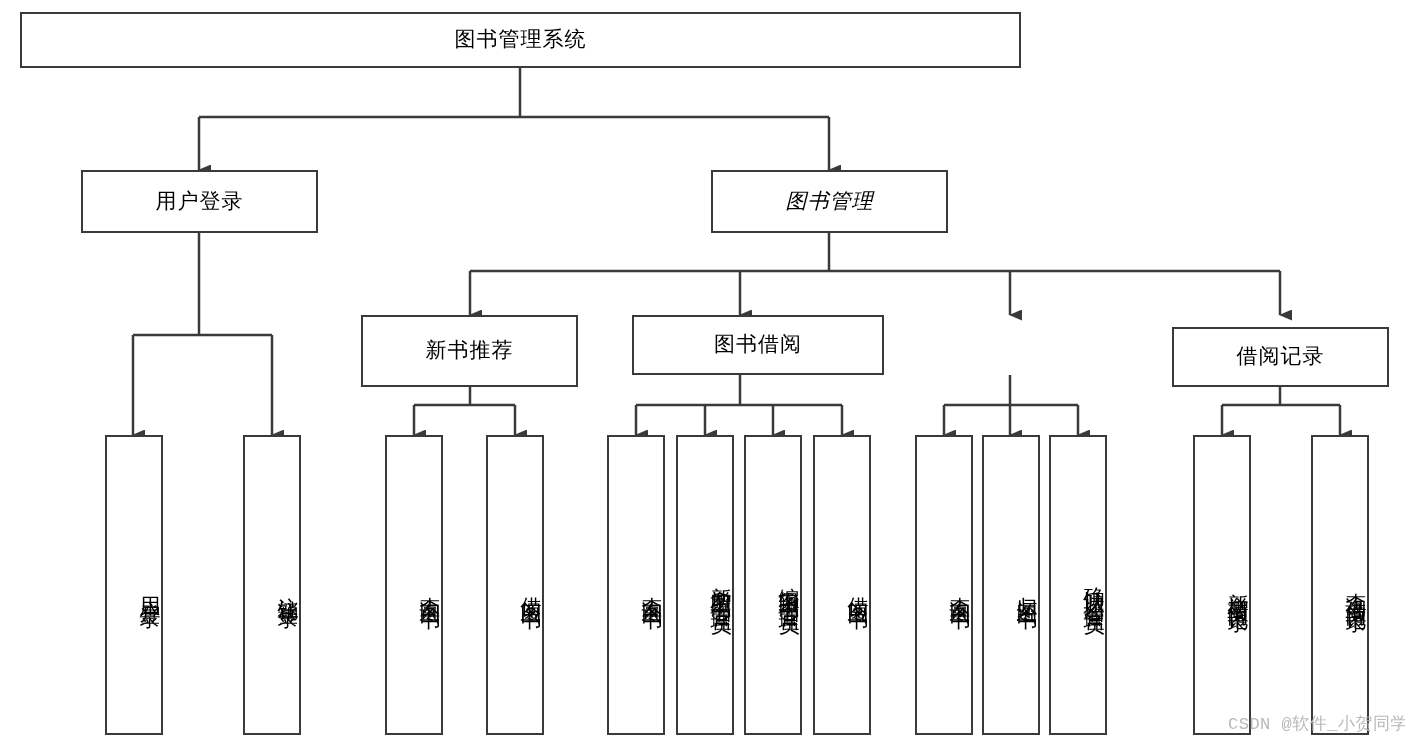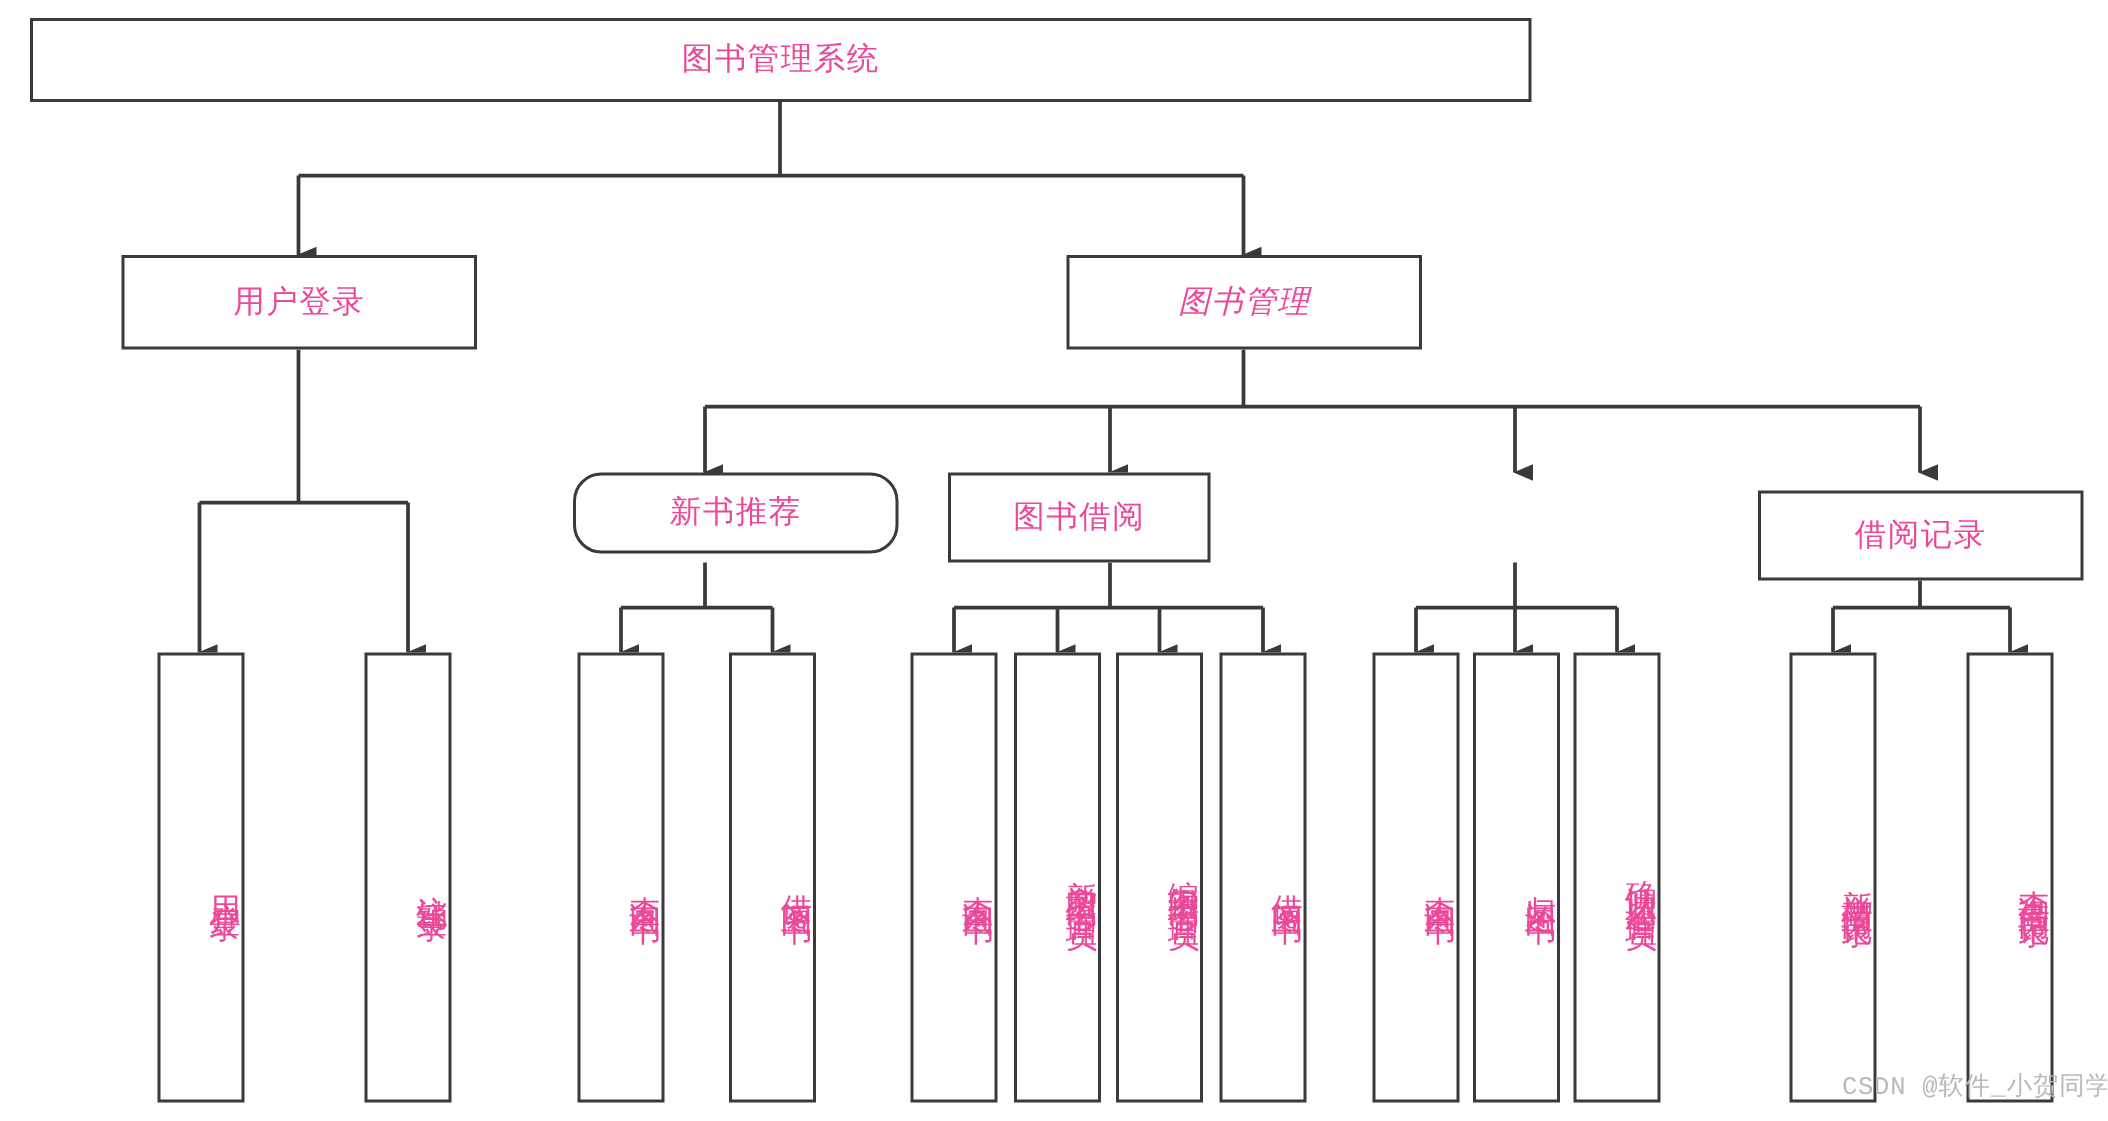--- a/index.html
+++ b/index.html
@@ -27,21 +27,21 @@
     pointer-events: none;
   }
   .node {
     position: absolute;
     box-sizing: border-box;
     background: #ffffff;
     border: 2.5px solid #3a3a3a;
     display: flex;
     align-items: center;
     justify-content: center;
-    color: #ec4899;
+    color: #000000;
     z-index: 2;
   }
   .node-h {
     font-size: 21px;
     letter-spacing: 1px;
     line-height: 1.2;
   }
   .node-v {
     writing-mode: vertical-rl;
     text-orientation: upright;
@@ -129,24 +129,24 @@
     <span>图书管理系统</span>
   </div>
 
   <div class="node node-h" style="left:81px; top:170px; width:237px; height:63px;">
     <span>用户登录</span>
   </div>
   <div class="node node-h" style="left:711px; top:170px; width:237px; height:63px;font-style:italic;">
     <span>图书管理</span>
   </div>
 
-  <div class="node node-h" style="left:382px; top:315px; width:217px; height:54px;border-radius:19px;">
+  <div class="node node-h" style="left:361px; top:315px; width:217px; height:72px;">
     <span>新书推荐</span>
   </div>
-  <div class="node node-h" style="left:632px; top:315px; width:175px; height:60px;">
+  <div class="node node-h" style="left:632px; top:315px; width:252px; height:60px;">
     <span>图书借阅</span>
   </div>
   <div class="node node-h" style="left:1172px; top:327px; width:217px; height:60px;">
     <span>借阅记录</span>
   </div>
 
   <div class="node node-v" style="left:105px; top:435px; width:58px; height:300px;">
     <span class="vtext">用户登录</span>
   </div>
   <div class="node node-v" style="left:243px; top:435px; width:58px; height:300px;">

